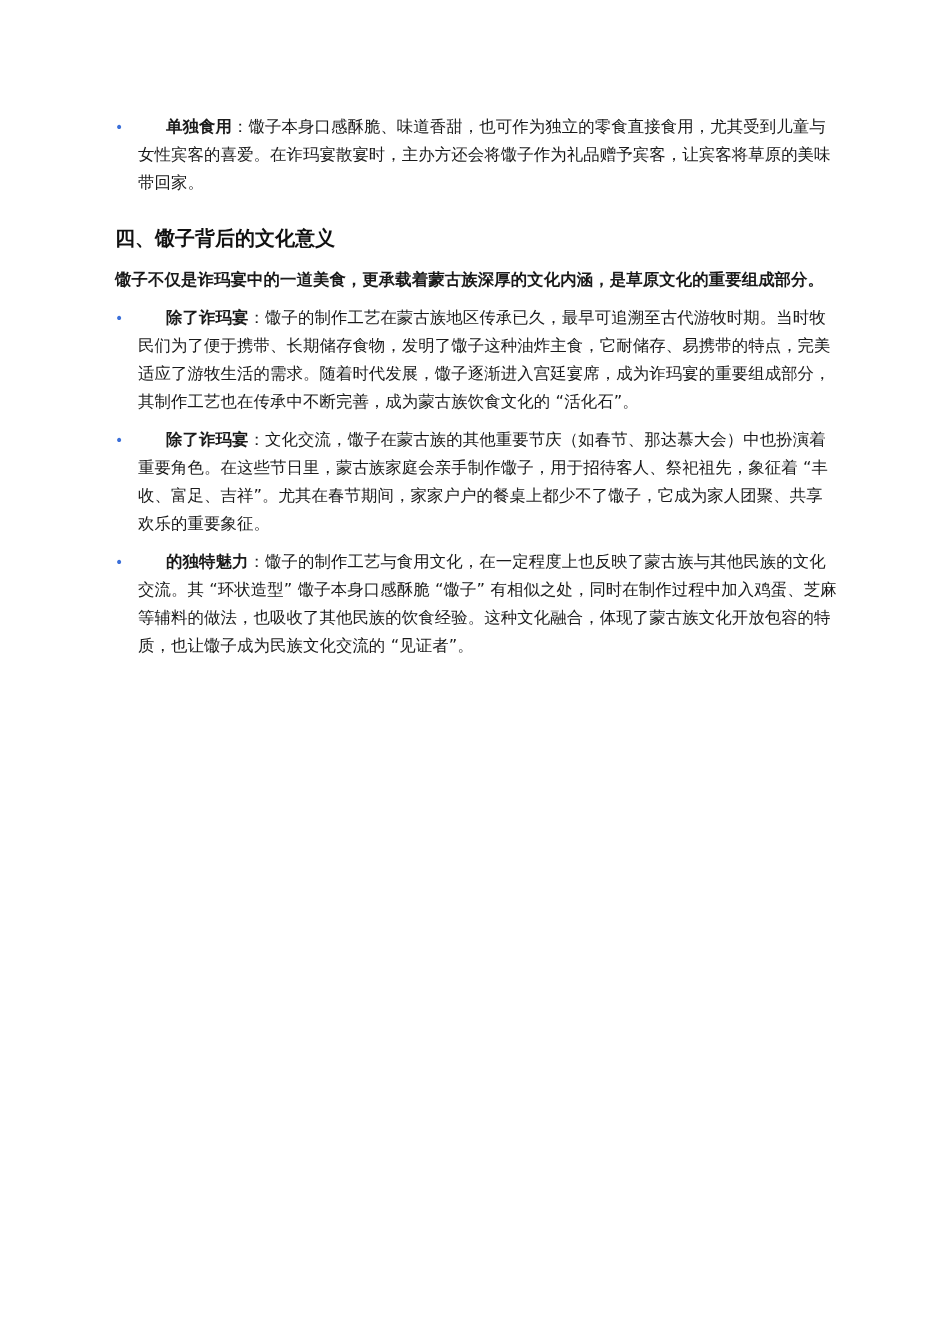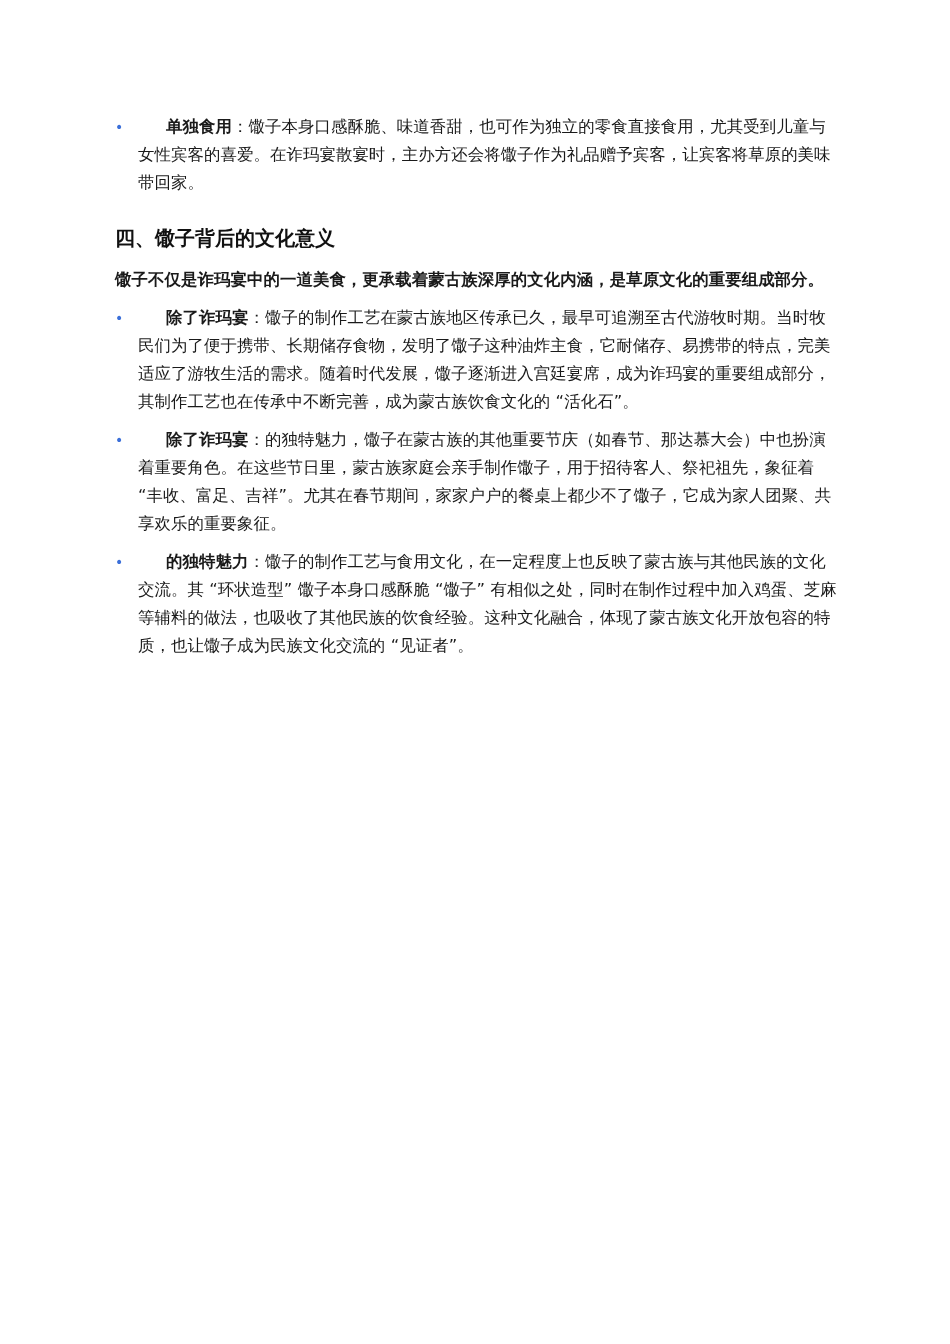--- a/index.html
+++ b/index.html
@@ -77,21 +77,21 @@
 
   <p class="para">馓子不仅是诈玛宴中的一道美食，更承载着蒙古族深厚的文化内涵，是草原文化的重要组成部分。</p>
 
   <ul class="bullets">
     <li>
       <span class="dot">•</span>
       <b>除了诈玛宴</b><span>：馓子的制作工艺在蒙古族地区传承已久，最早可追溯至古代游牧时期。当时牧民们为了便于携带、长期储存食物，发明了馓子这种油炸主食，它耐储存、易携带的特点，完美适应了游牧生活的需求。随着时代发展，馓子逐渐进入宫廷宴席，成为诈玛宴的重要组成部分，其制作工艺也在传承中不断完善，成为蒙古族饮食文化的 “活化石”。</span>
     </li>
     <li>
       <span class="dot">•</span>
-      <b>除了诈玛宴</b><span>：的独特魅力，馓子在蒙古族的其他重要节庆（如春节、那达慕大会）中也扮演着重要角色。在这些节日里，蒙古族家庭会亲手制作馓子，用于招待客人、祭祀祖先，象征着 “丰收、富足、吉祥”。尤其在春节期间，家家户户的餐桌上都少不了馓子，它成为家人团聚、共享欢乐的重要象征。</span>
+      <b>除了诈玛宴</b><span>：文化交流，馓子在蒙古族的其他重要节庆（如春节、那达慕大会）中也扮演着重要角色。在这些节日里，蒙古族家庭会亲手制作馓子，用于招待客人、祭祀祖先，象征着 “丰收、富足、吉祥”。尤其在春节期间，家家户户的餐桌上都少不了馓子，它成为家人团聚、共享欢乐的重要象征。</span>
     </li>
     <li>
       <span class="dot">•</span>
       <b>的独特魅力</b><span>：馓子的制作工艺与食用文化，在一定程度上也反映了蒙古族与其他民族的文化交流。其 “环状造型” 馓子本身口感酥脆 “馓子” 有相似之处，同时在制作过程中加入鸡蛋、芝麻等辅料的做法，也吸收了其他民族的饮食经验。这种文化融合，体现了蒙古族文化开放包容的特质，也让馓子成为民族文化交流的 “见证者”。</span>
     </li>
   </ul>
 
 
 </div>
 

